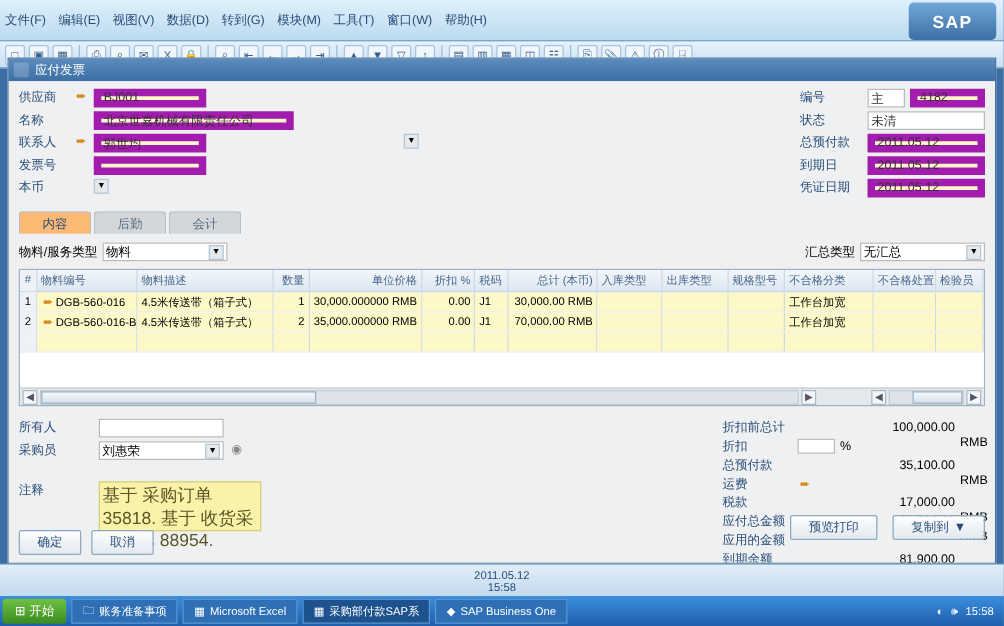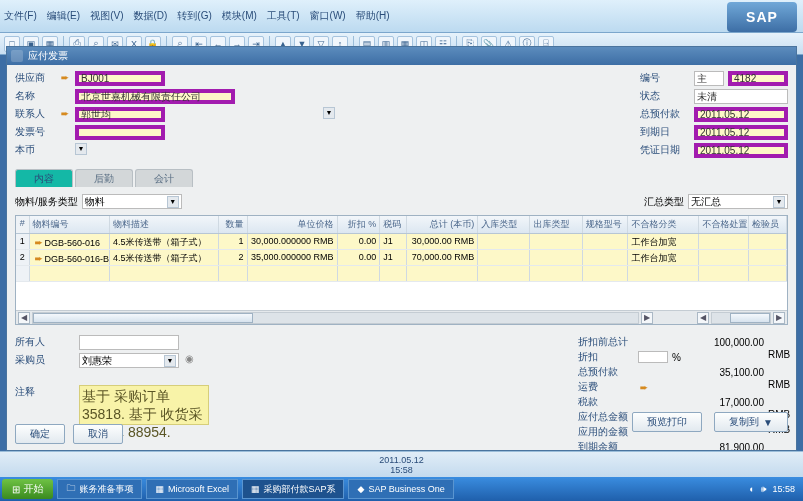--- a/index.html
+++ b/index.html
@@ -13,26 +13,26 @@
   .window { position:absolute; left:6px; top:46px; right:6px; bottom:50px; background:#f2f4f5; border:1px solid #4a749e; display:flex; flex-direction:column;}
   .titlebar { height:18px; background:linear-gradient(#5c8cbd,#3d6ea5); color:#fff; display:flex; align-items:center; gap:5px; padding:0 4px;}
   .titlebar .icon { width:12px; height:12px; background:#fff3; border-radius:2px;}
   .content { flex:1; background:#eef0f1; padding:6px 8px; overflow:hidden; display:flex; flex-direction:column; gap:4px;}
   .header-block { display:flex; gap:10px;}
   .col-left { flex:0 0 320px; display:flex; flex-direction:column; gap:2px;}
   .col-right { margin-left:auto; display:flex; flex-direction:column; gap:2px;}
   .field { display:flex; align-items:flex-start; gap:4px; height:16px;}
   .label { width:40px; color:#2a4d7a;}
   .label-r { width:50px; color:#2a4d7a;}
-  .input { height:15px; background:#fdf8c8; border:4px solid #a21caf; padding:0 2px; color:#333; display:flex; align-items:center;}
+  .input { height:15px; background:#fdf8c8; border:6px solid #a21caf; padding:0 2px; color:#333; display:flex; align-items:center;}
   .input.white { background:#fff; border:1px solid #bbb;}
   .arrow { width:12px; height:12px; display:inline-flex; align-items:center; justify-content:center; color:#d68a1f; font-size:10px;}
   .tabs { display:flex; gap:0; margin-top:6px; height:18px;}
   .tab { padding:2px 18px; background:#d3d7d9; color:#5a6f84; border:1px solid #b8bfc4; border-bottom:none; border-radius:3px 3px 0 0; margin-right:2px;}
-  .tab.active { background:#14b8a6; color:#2a4d7a;}
+  .tab.active { background:#fdba74; color:#2a4d7a;}
   .midrow { display:flex; gap:4px; align-items:center; margin-top:3px;}
   .grid-wrap { border:1px solid #9fb2c3; background:#fff; height:110px; margin-top:2px; display:flex; flex-direction:column;}
   .grid-head { display:flex; background:linear-gradient(#f2f6fa,#dce7f1); height:18px; border-bottom:1px solid #b7c6d4;}
   .grid-head div, .grid-row div { border-right:1px solid #cfd9e2; padding:2px 3px; overflow:hidden; white-space:nowrap; font-size:9px;}
   .grid-head div { color:#4a668a;}
   .grid-body { flex:1; overflow:hidden; background:#fff;}
   .grid-row { display:flex; height:16px; border-bottom:1px solid #e4e9ee;}
   .rownum { width:14px; text-align:center; background:#eef2f6;}
   .c1{width:85px}.c2{width:115px}.c3{width:30px;text-align:right}.c4{width:95px;text-align:right}.c5{width:45px;text-align:right}.c6{width:28px}.c7{width:75px;text-align:right;background:#fdf8c8}.c8{width:55px}.c9{width:55px}.c10{width:48px}.c11{width:75px}.c12{width:52px}.c13{width:40px}
   .ylw{background:#fdf8c8;}

